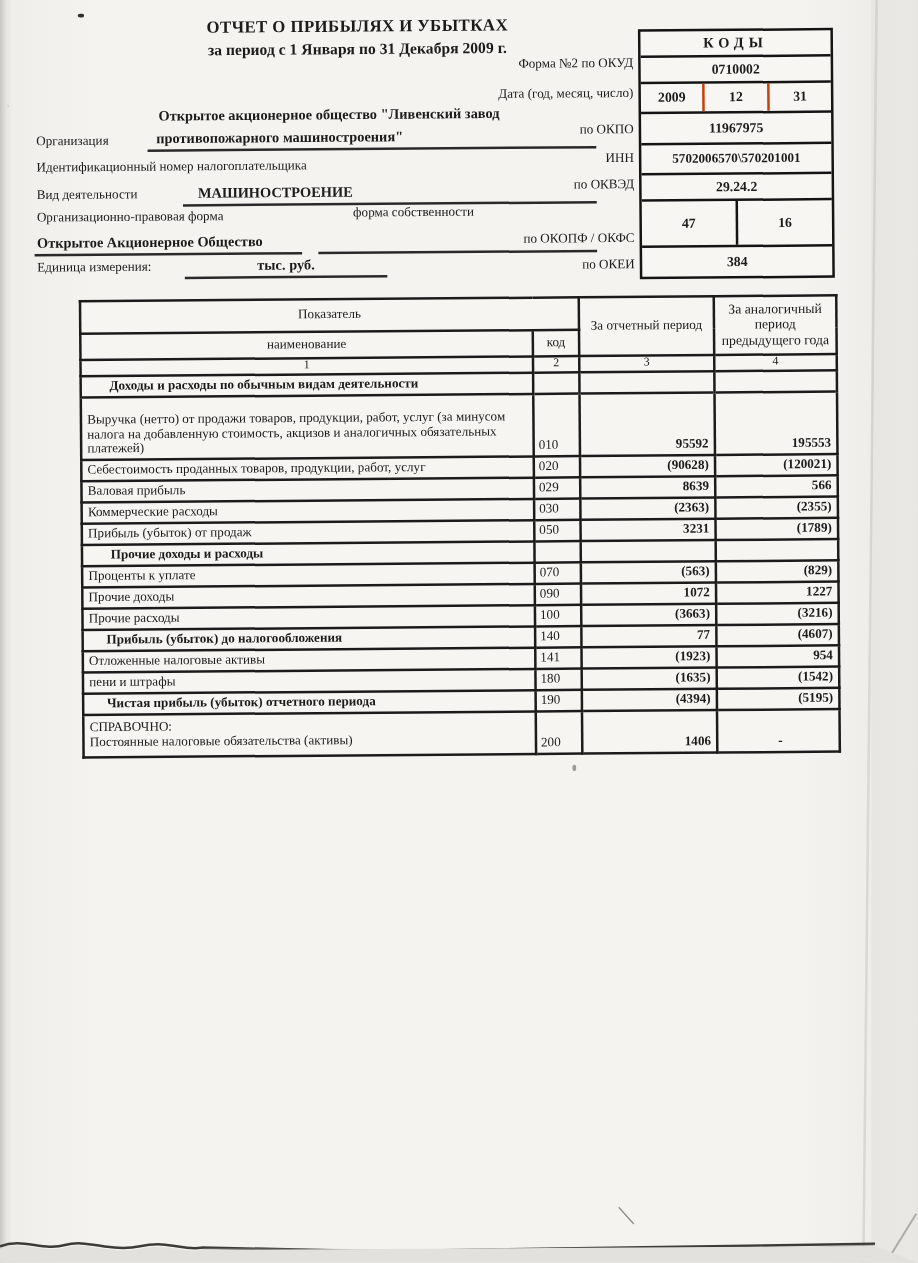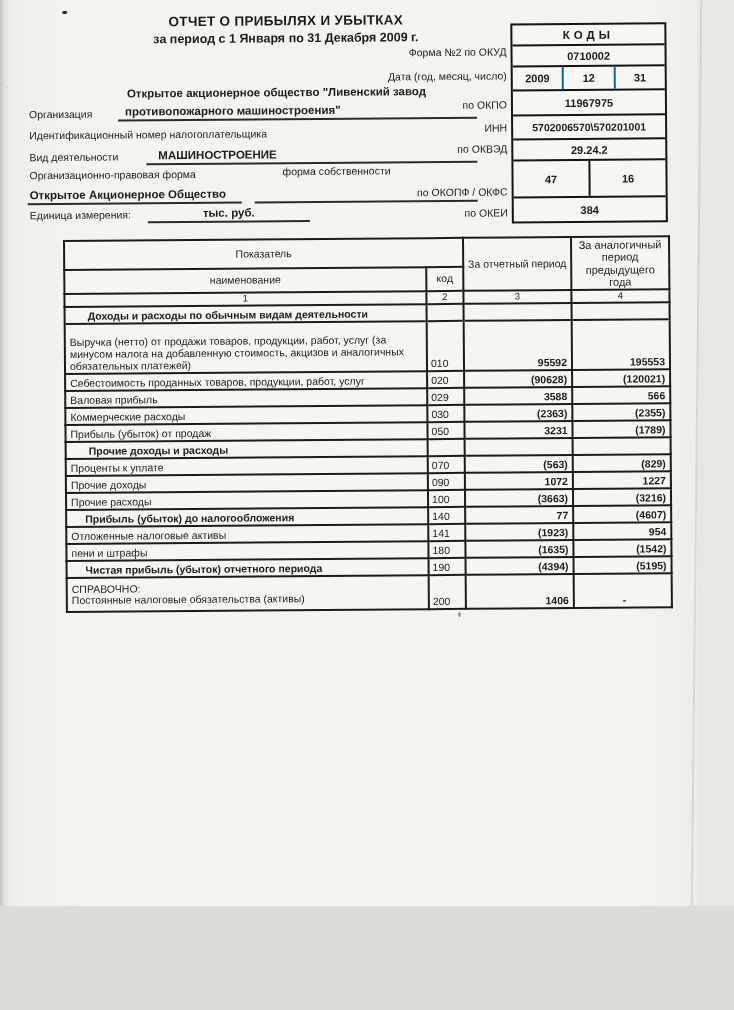--- a/index.html
+++ b/index.html
@@ -2,43 +2,44 @@
 <html><head>
 <meta charset="utf-8">
 <style>
   html,body{margin:0;padding:0;}
   body{
     width:734px;height:1010px;overflow:hidden;
     font-family:"Liberation Sans","DejaVu Sans",sans-serif;
     background:#dcdcd8;
   }
   .page{
-    position:relative;width:734px;height:906px;overflow:hidden;
+    position:relative;width:734px;height:1010px;overflow:hidden;
     background:linear-gradient(90deg,#dadad6 0px,#efeeea 10px,#f4f3ef 80px,#f4f3ef 640px,#eeede9 700px,#f0efeb 734px);
     color:#1b1b1b;
+    font-family:Liberation Serif, serif;
   }
   .doc{position:absolute;inset:0;transform:rotate(-0.45deg);transform-origin:63px 240px;}
 
   
   .title-wrap{position:absolute;left:0;top:15px;width:575px;text-align:center;}
   .doc-title{font-size:13.5px;font-weight:bold;letter-spacing:0.3px;}
   .doc-subtitle{font-size:12.5px;font-weight:bold;margin-top:3px;}
 
   
   .r-label{position:absolute;left:288px;width:220px;text-align:right;font-size:10.5px;white-space:nowrap;}
 
   
   .codes-box{position:absolute;left:512px;top:27px;width:152px;border:2px solid #141414;background:#f7f6f2;}
   .cb-row{border-bottom:2px solid #141414;display:flex;align-items:center;justify-content:center;
           font-weight:bold;font-size:11px;text-align:center;}
   .cb-row:last-child{border-bottom:none;}
   .cb-kody{height:19px;letter-spacing:4px;font-size:11.5px;}
   .cb-okud{height:19px;}
   .cb-date{height:22px;padding:0;}
-  .cb-date .cb-cell{flex:1;display:flex;align-items:center;justify-content:center;height:100%;border-right:2px solid #0369a1;}
+  .cb-date .cb-cell{flex:1;display:flex;align-items:center;justify-content:center;height:100%;border-right:2px solid #c2410c;}
   .cb-date .cb-cell:last-child{border-right:none;}
   .cb-okpo{height:23px;}
   .cb-inn{height:22px;font-size:10.5px;}
   .cb-okved{height:19px;}
   .cb-okopf{height:35px;padding:0;}
   .cb-okopf .cb-cell{flex:1;display:flex;align-items:center;justify-content:center;height:100%;border-right:2px solid #141414;}
   .cb-okopf .cb-cell:last-child{border-right:none;}
   .cb-okei{height:23px;}
 
   
@@ -180,21 +181,21 @@
           </tr>
           <tr>
             <td class="c-name">Себестоимость проданных товаров, продукции, работ, услуг</td>
             <td class="c-code">020</td>
             <td class="c-cur">(90628)</td>
             <td class="c-prev">(120021)</td>
           </tr>
           <tr>
             <td class="c-name">Валовая прибыль</td>
             <td class="c-code">029</td>
-            <td class="c-cur">3588</td>
+            <td class="c-cur">8639</td>
             <td class="c-prev">566</td>
           </tr>
           <tr>
             <td class="c-name">Коммерческие расходы</td>
             <td class="c-code">030</td>
             <td class="c-cur">(2363)</td>
             <td class="c-prev">(2355)</td>
           </tr>
           <tr>
             <td class="c-name">Прибыль (убыток) от продаж</td>

